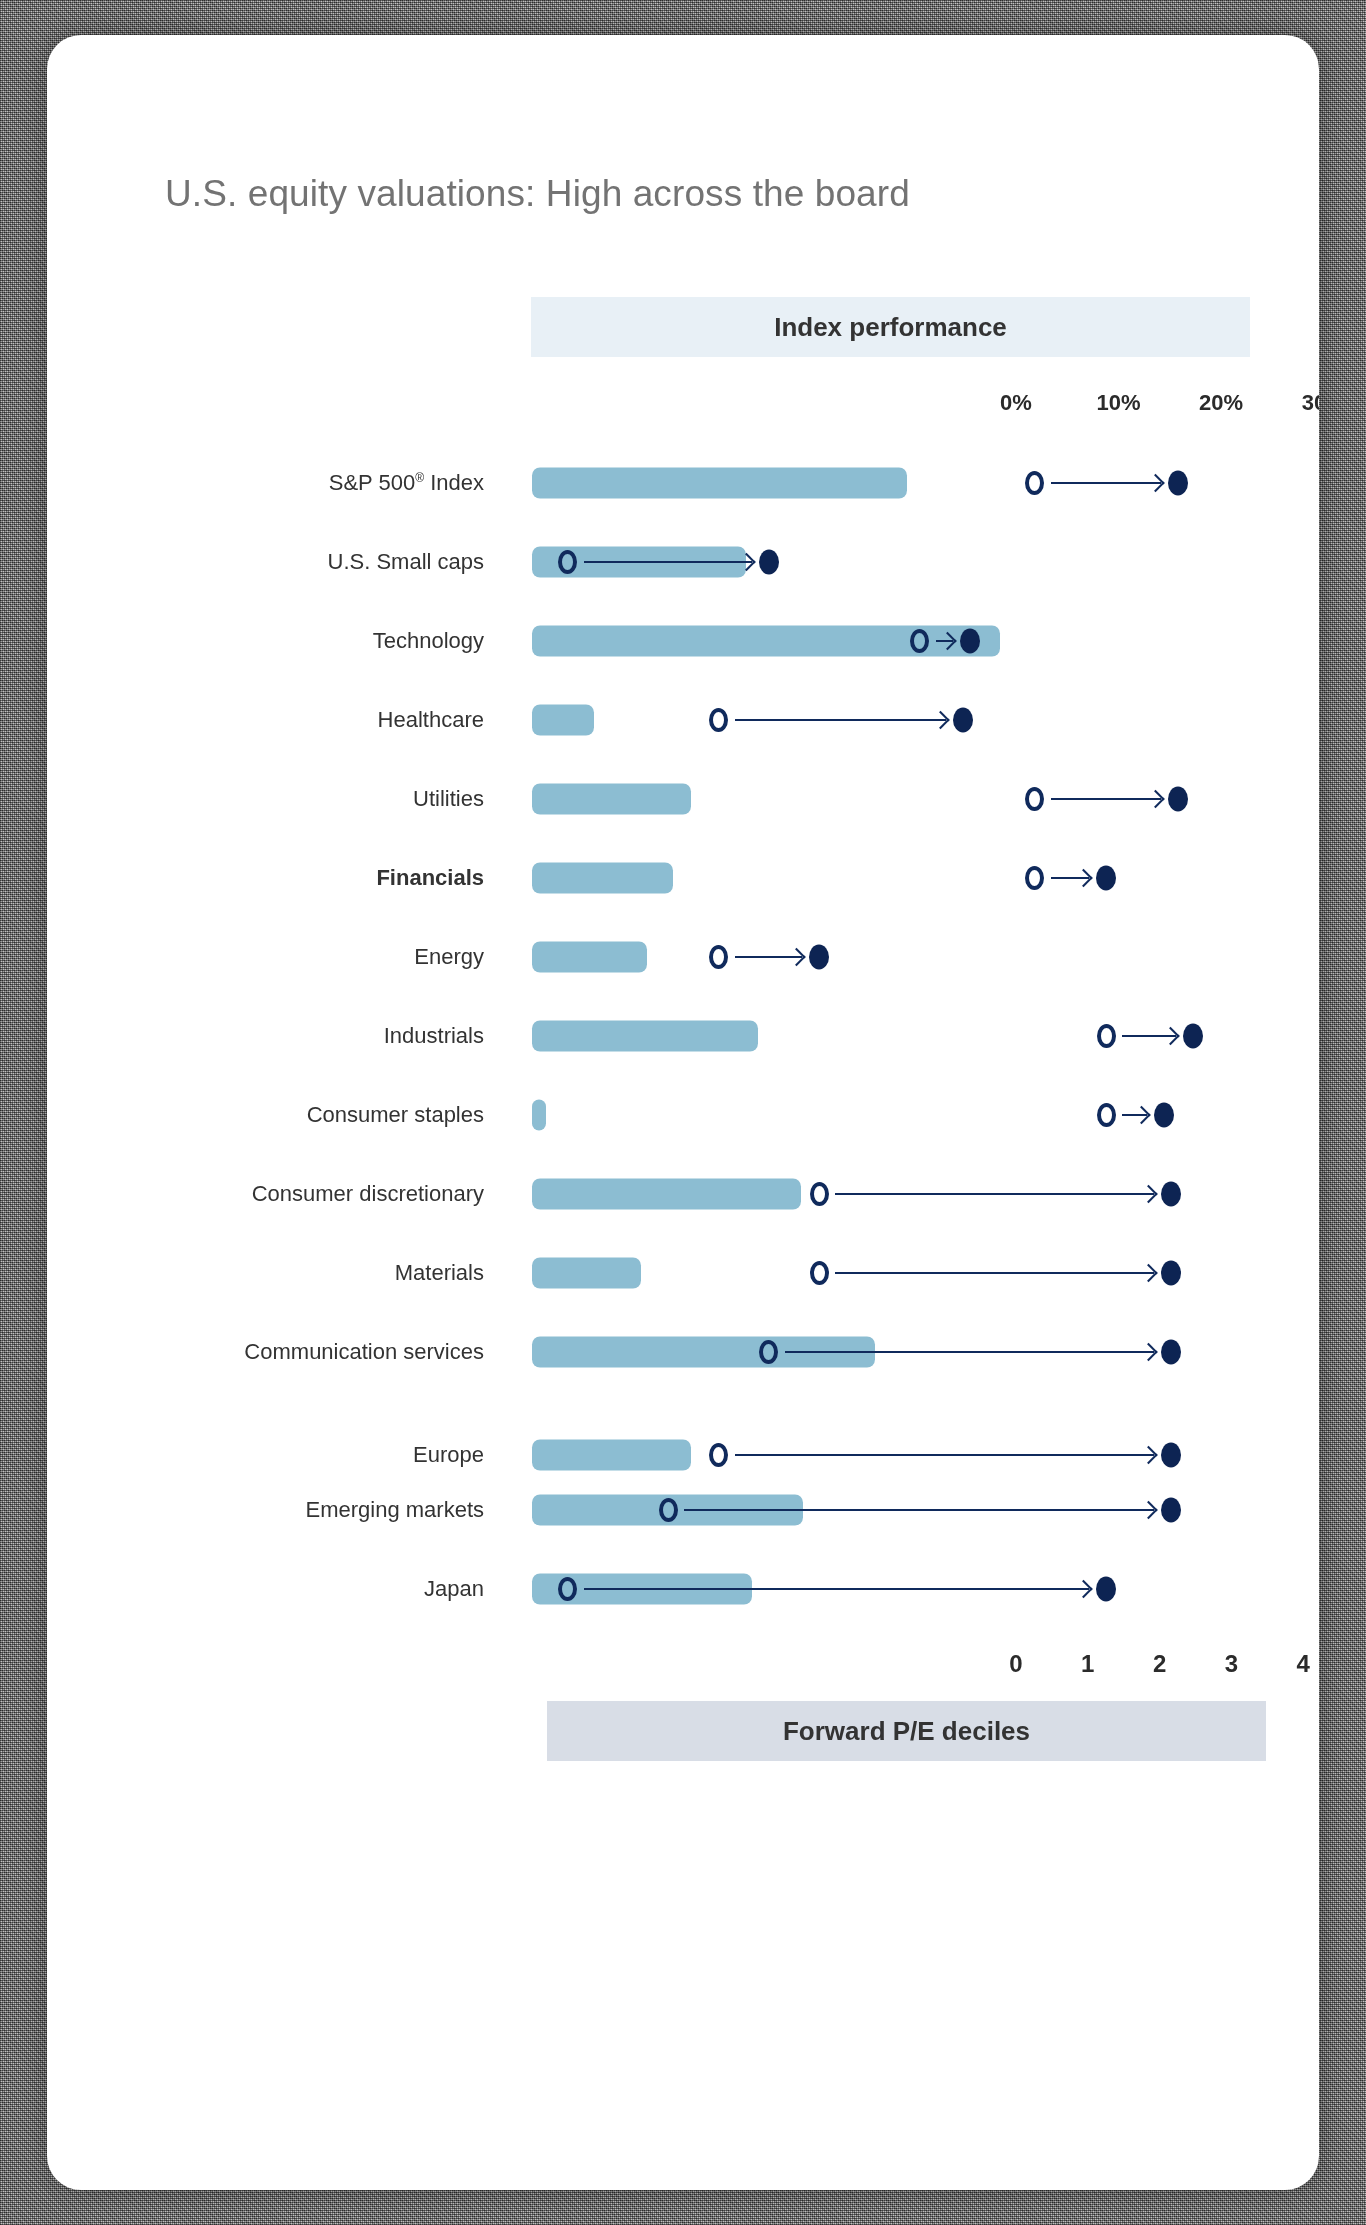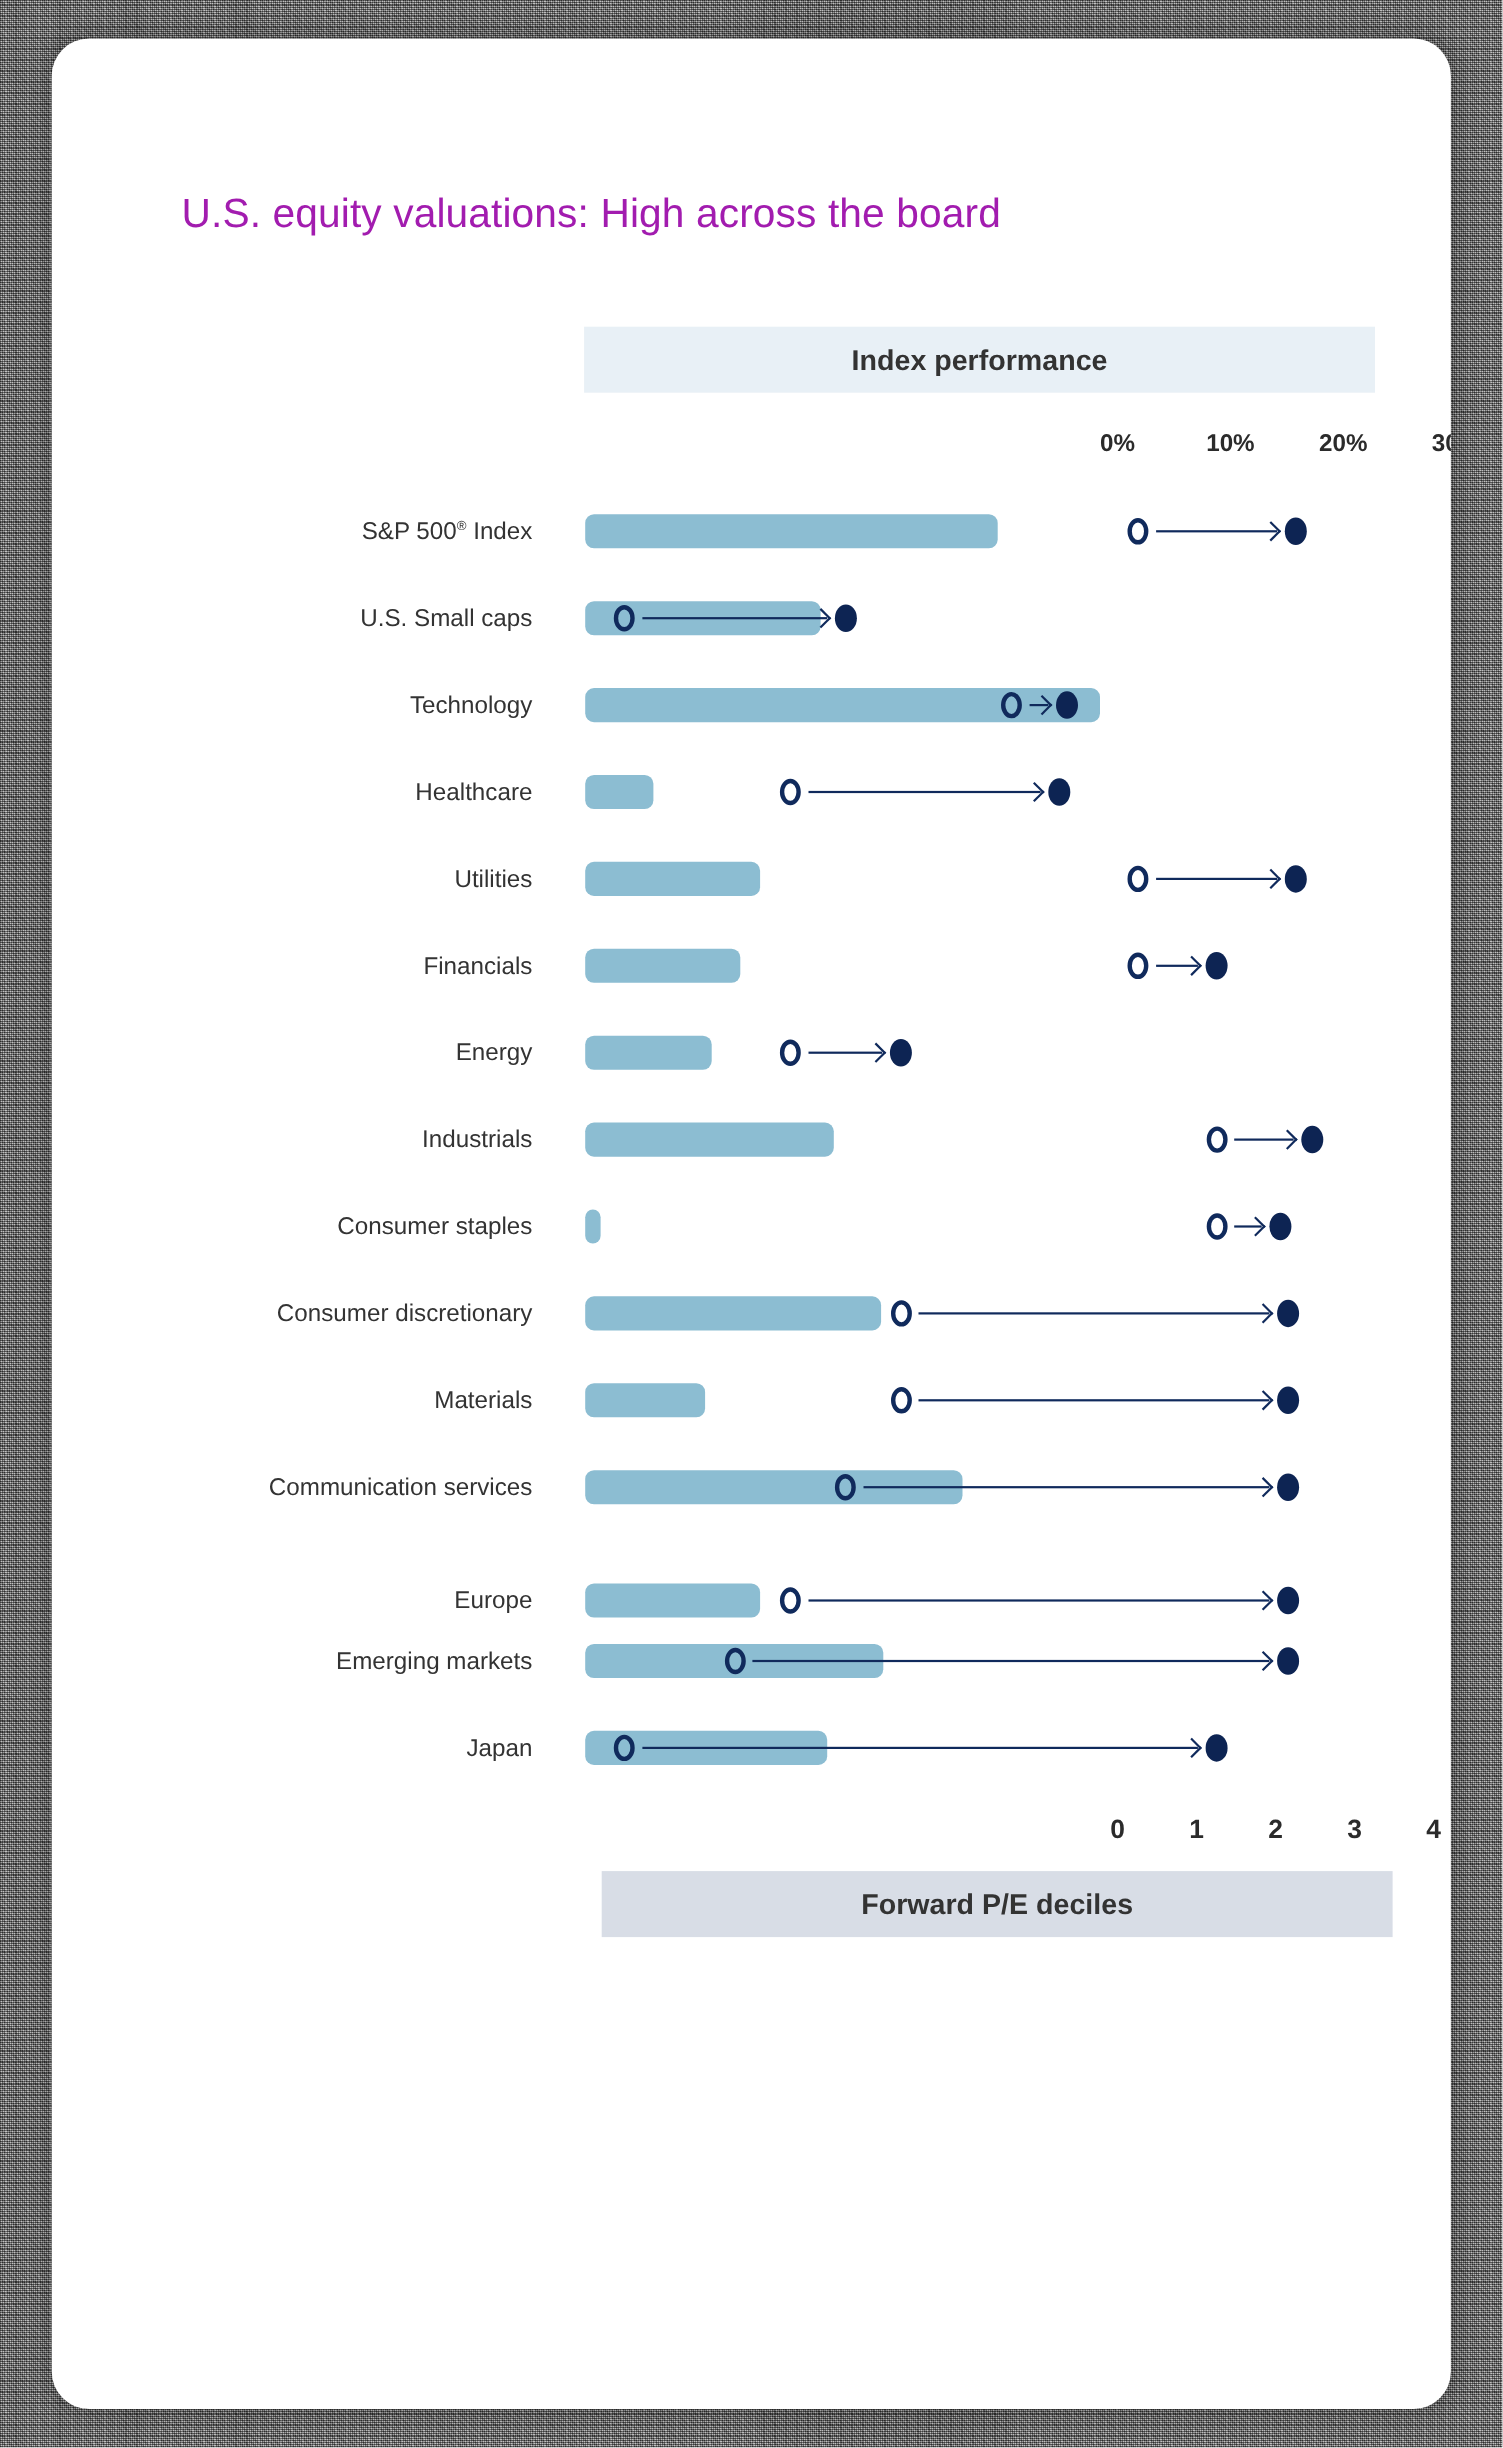--- a/index.html
+++ b/index.html
@@ -38,21 +38,21 @@
     overflow: hidden;
   }
 
   
   #chart-title {
     position: absolute;
     left: 118px;
     top: 138px;
     font-size: 37px;
     font-weight: 400;
-    color: #a21caf;
+    color: #737373;
     letter-spacing: .1px;
     white-space: nowrap;
   }
 
   
   .banner {
     position: absolute;
     left: 484px;
     width: 719px;
     height: 60px;
@@ -247,21 +247,21 @@
           <div class="marker-open" style="left: 671.68px;"></div>
           <div class="marker-filled" style="left: 915.8px;"></div>
         </div>
         <div class="row" style="top: 316px;">
           <div class="row-label">Utilities</div>
           <div class="bar" style="width: 158.986px;"></div>
           <div class="connector" style="left: 1003.6px; width: 110.6px;"></div>
           <div class="marker-open" style="left: 987.6px;"></div>
           <div class="marker-filled" style="left: 1131.2px;"></div>
         </div>
-        <div class="row" style="top: 395px;">
+        <div class="row" style="top: 395px; font-weight: bold;">
           <div class="row-label">Financials</div>
           <div class="bar" style="width: 140.523px;"></div>
           <div class="connector" style="left: 1003.6px; width: 38.8px;"></div>
           <div class="marker-open" style="left: 987.6px;"></div>
           <div class="marker-filled" style="left: 1059.4px;"></div>
         </div>
         <div class="row" style="top: 474px;">
           <div class="row-label">Energy</div>
           <div class="bar" style="width: 114.88px;"></div>
           <div class="connector" style="left: 687.68px; width: 67.52px;"></div>

